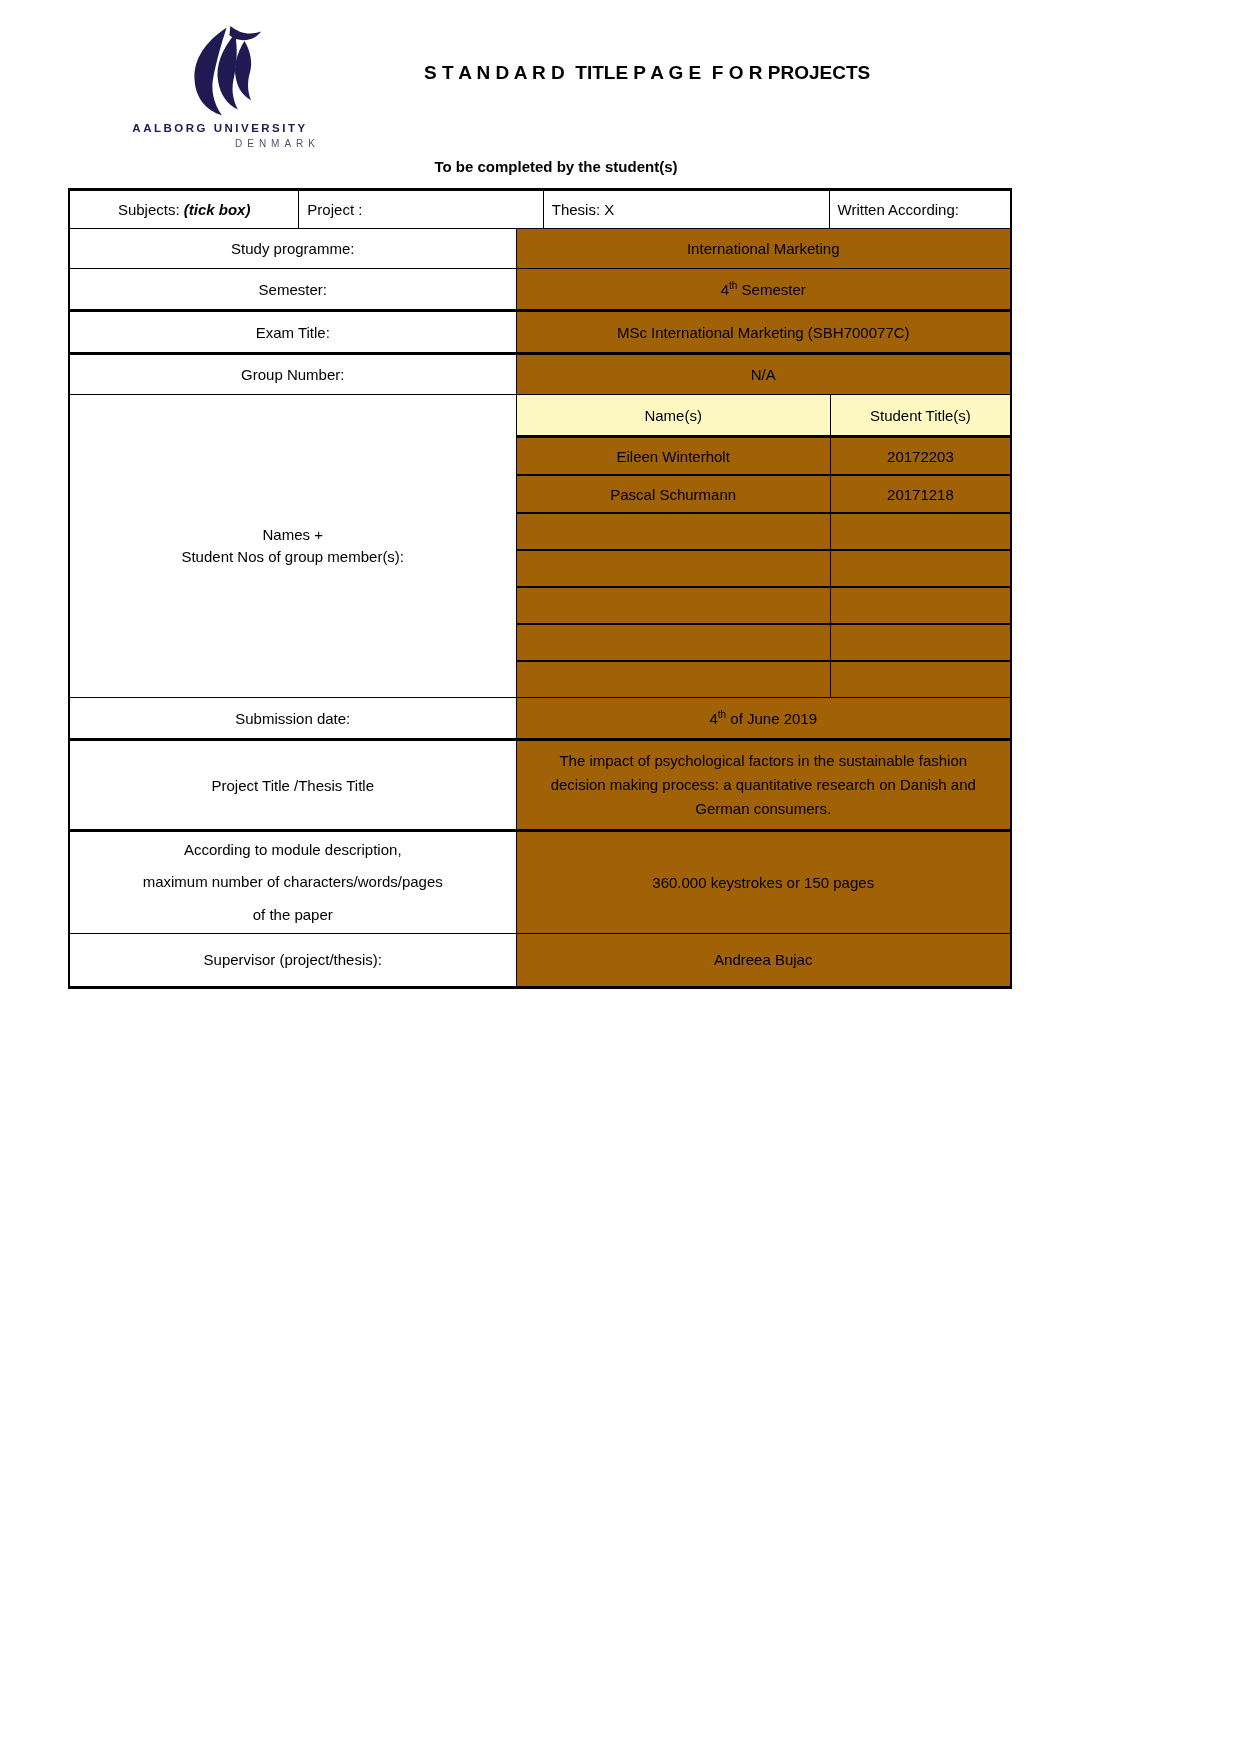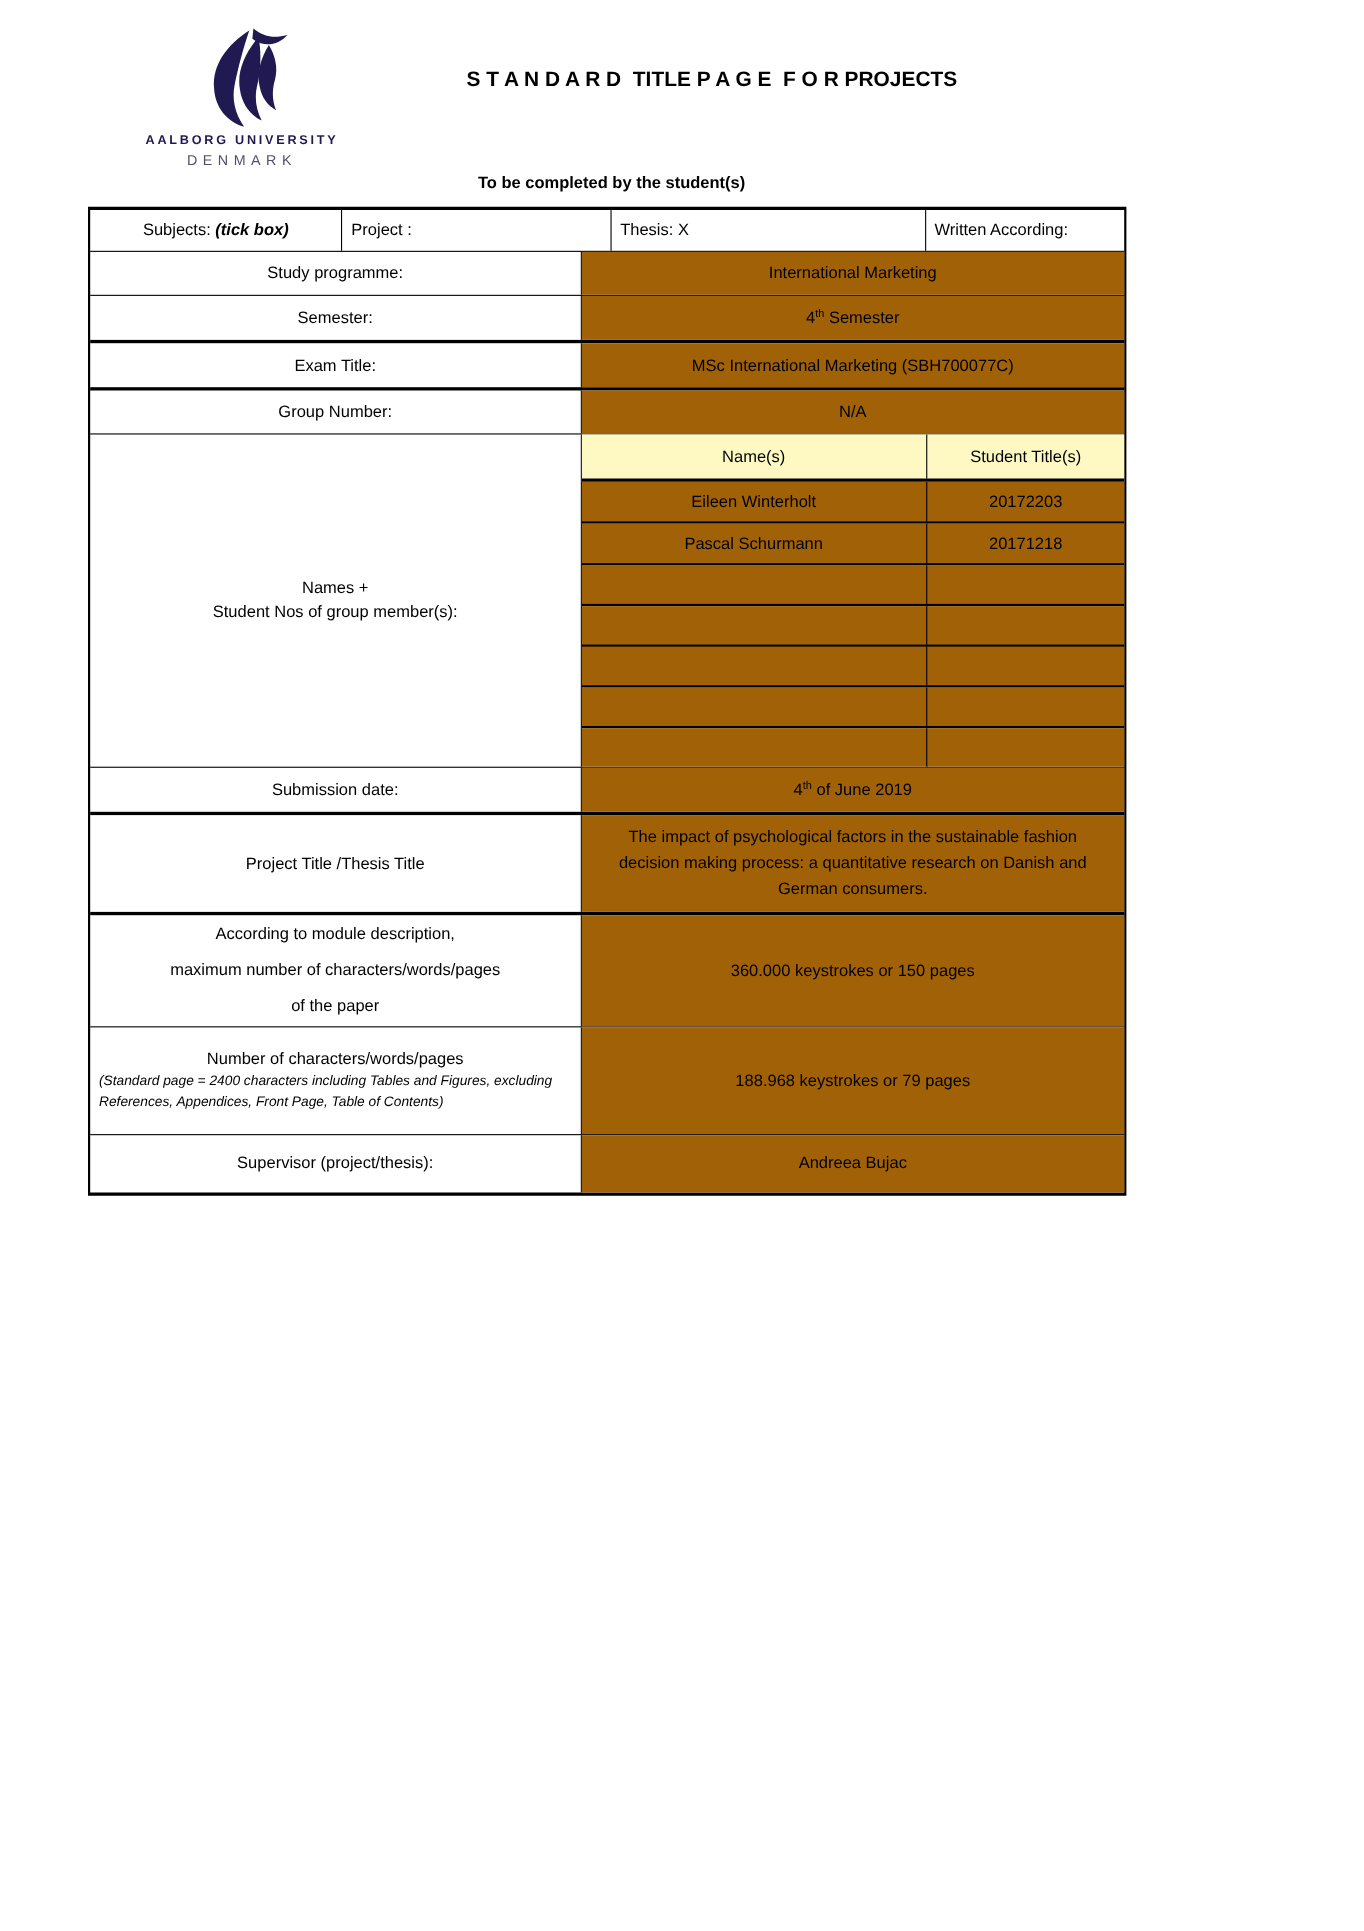--- a/index.html
+++ b/index.html
@@ -3,30 +3,30 @@
 <meta charset="utf-8">
 <style>
   html,body{margin:0;padding:0;background:#fff;}
   .page{position:relative;width:1240px;height:1755px;background:#ffffff;
         font-family:"Liberation Sans",sans-serif;color:#000;overflow:hidden;}
 
   
   .logo-block{position:absolute;left:120px;top:24px;width:200px;text-align:center;}
   .logo-mark{display:block;margin:0 auto;width:86px;height:94px;}
   .logo-uni{margin-top:4px;font-size:11.5px;font-weight:bold;letter-spacing:2.5px;color:#211a52;}
-  .logo-country{margin-top:4px;font-size:13px;letter-spacing:5px;color:#50506e;}
+  .logo-country{margin-top:4px;font-size:10px;letter-spacing:5px;color:#50506e;text-align:right;}
 
   .doc-title{position:absolute;left:424px;top:62px;font-size:19px;font-weight:bold;
              white-space:pre;color:#000;}
 
   .instruction{position:absolute;left:84px;top:158px;width:944px;text-align:center;
                font-size:15px;font-weight:bold;}
 
   
-  .tbl{position:absolute;left:80px;top:188px;width:944px;box-sizing:border-box;
+  .tbl{position:absolute;left:68px;top:188px;width:944px;box-sizing:border-box;
        border:2px solid #000;border-top-width:3px;border-bottom-width:3px;background:#fff;}
   .tr{display:flex;border-bottom:1.5px solid #000;box-sizing:border-box;align-items:stretch;}
   .tr.thick{border-bottom-width:3px;}
   .tr:last-child{border-bottom:none;}
   .td{display:flex;flex-direction:column;align-items:center;justify-content:center;
       text-align:center;font-size:15px;padding:2px 8px;box-sizing:border-box;}
   .td.left{align-items:flex-start;text-align:left;}
   .vline{border-right:1.5px solid #000;}
   .gray{background:#a16207;}
 
@@ -168,27 +168,20 @@
 
     <div class="tr">
       <div class="td w-label h95 vline spread">
         <div>According to module description,</div>
         <div>maximum number of characters/words/pages</div>
         <div>of the paper</div>
       </div>
       <div class="td w-value h95 gray">360.000 keystrokes or 150 pages</div>
     </div>
 
-    <div class="tr">
-      <div class="td left w-label h97 vline">
-        <div class="fineprint-title">Number of characters/words/pages</div>
-        <div class="fineprint-note">(Standard page = 2400 characters including Tables and Figures, excluding References, Appendices, Front Page, Table of Contents)</div>
-      </div>
-      <div class="td w-value h97 gray">188.968 keystrokes or 79 pages</div>
-    </div>
 
     <div class="tr">
       <div class="td w-label h52 vline">Supervisor (project/thesis):</div>
       <div class="td w-value h52 gray">Andreea Bujac</div>
     </div>
 
   </div>
 </div>
 
 </body></html>

